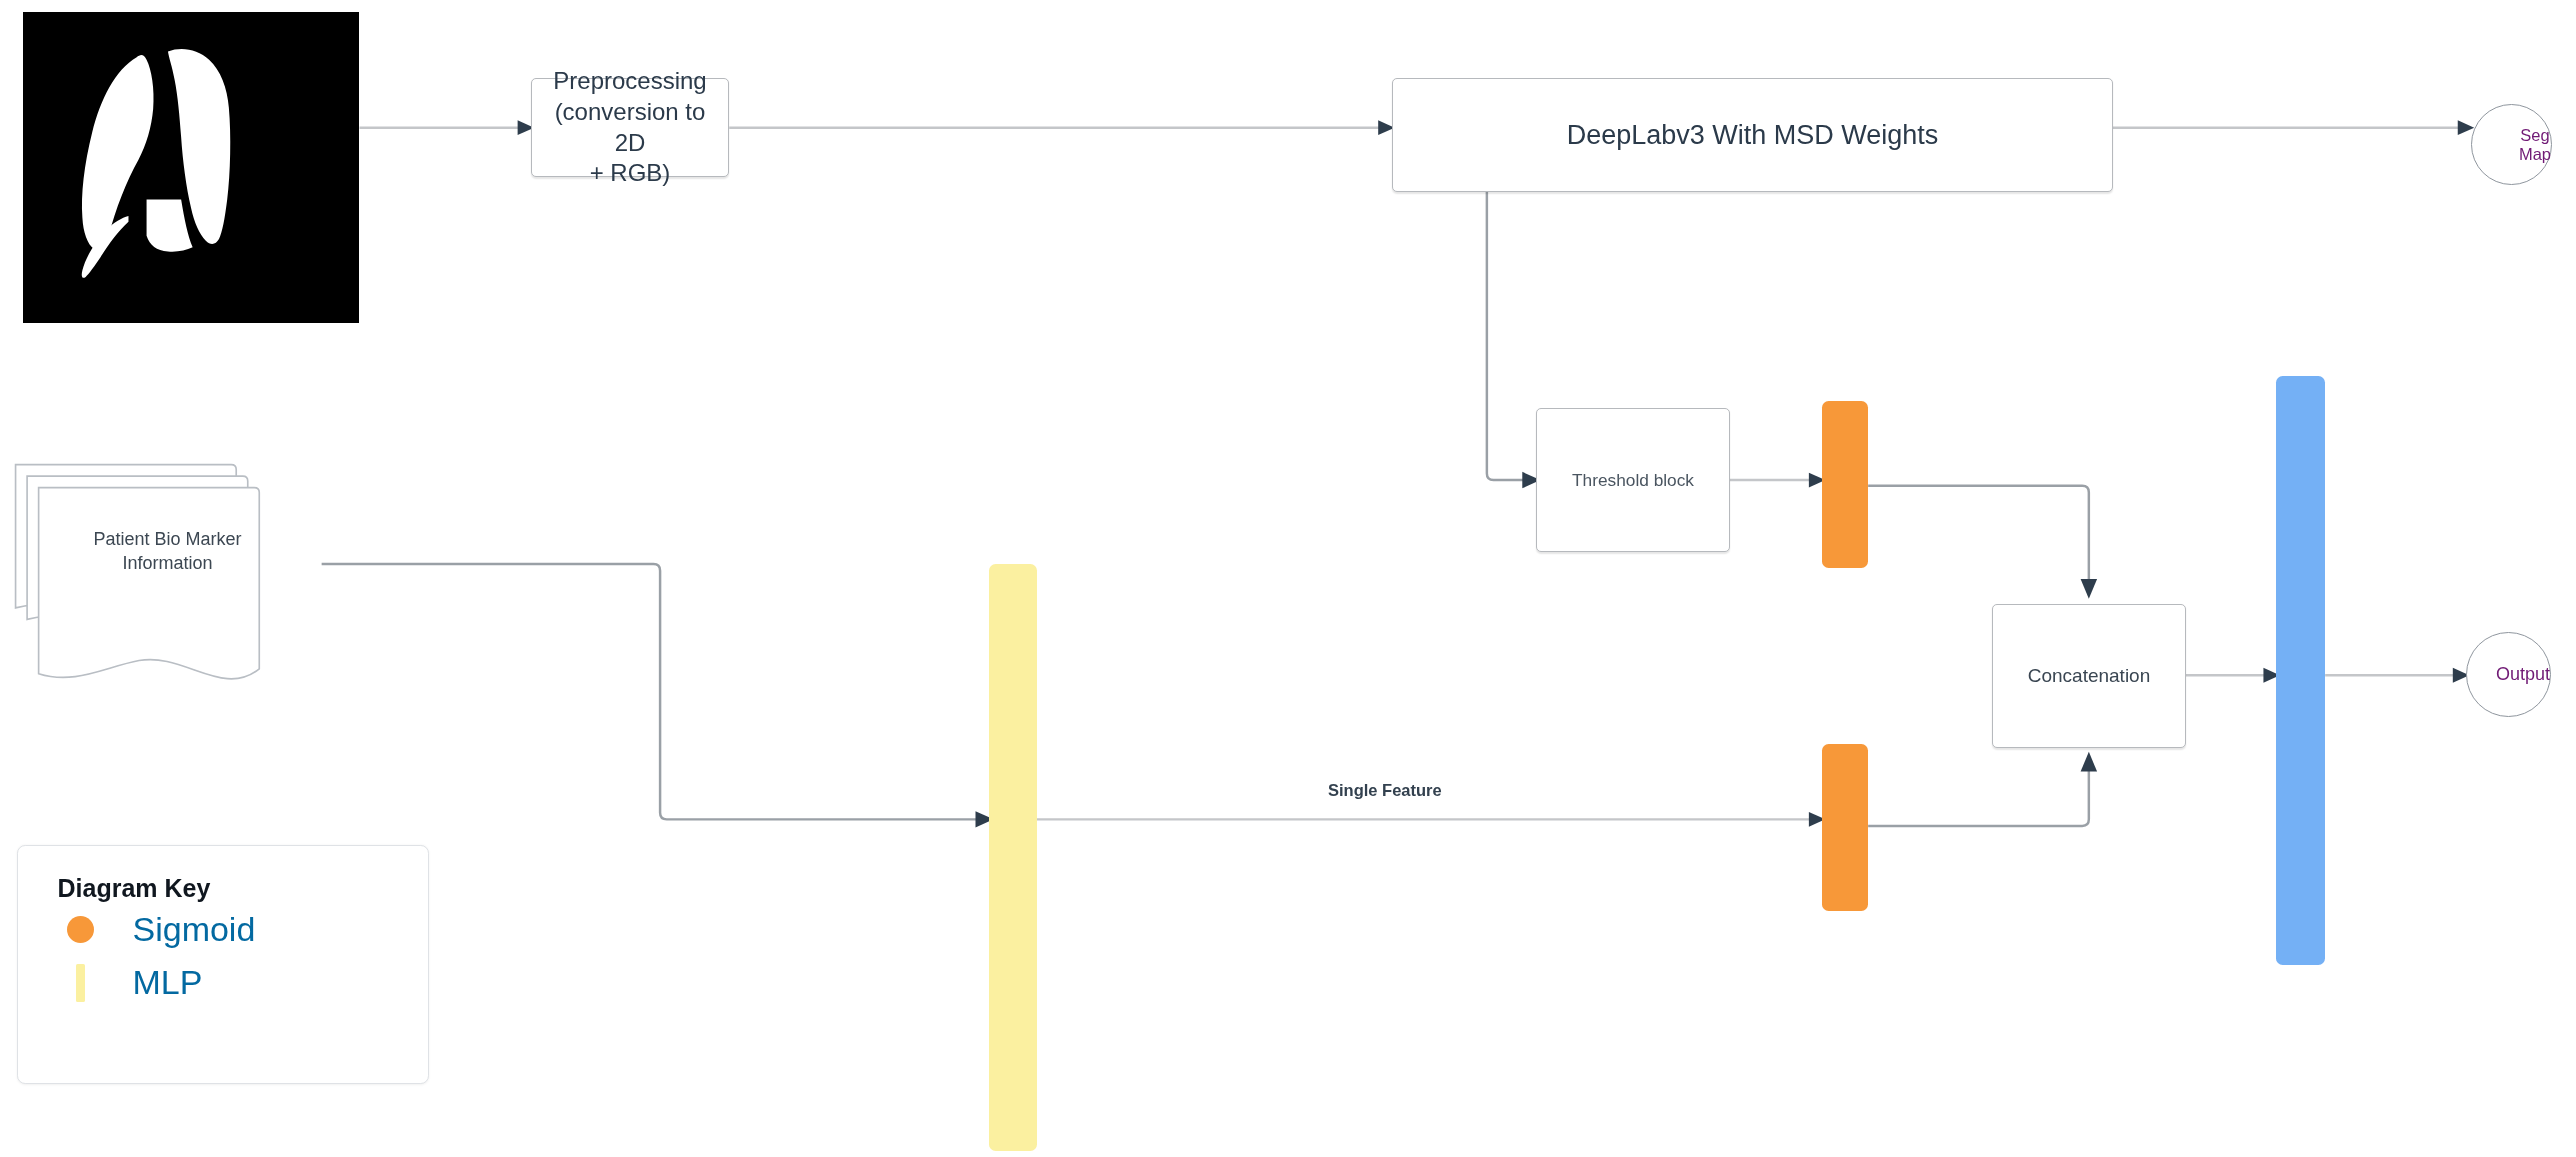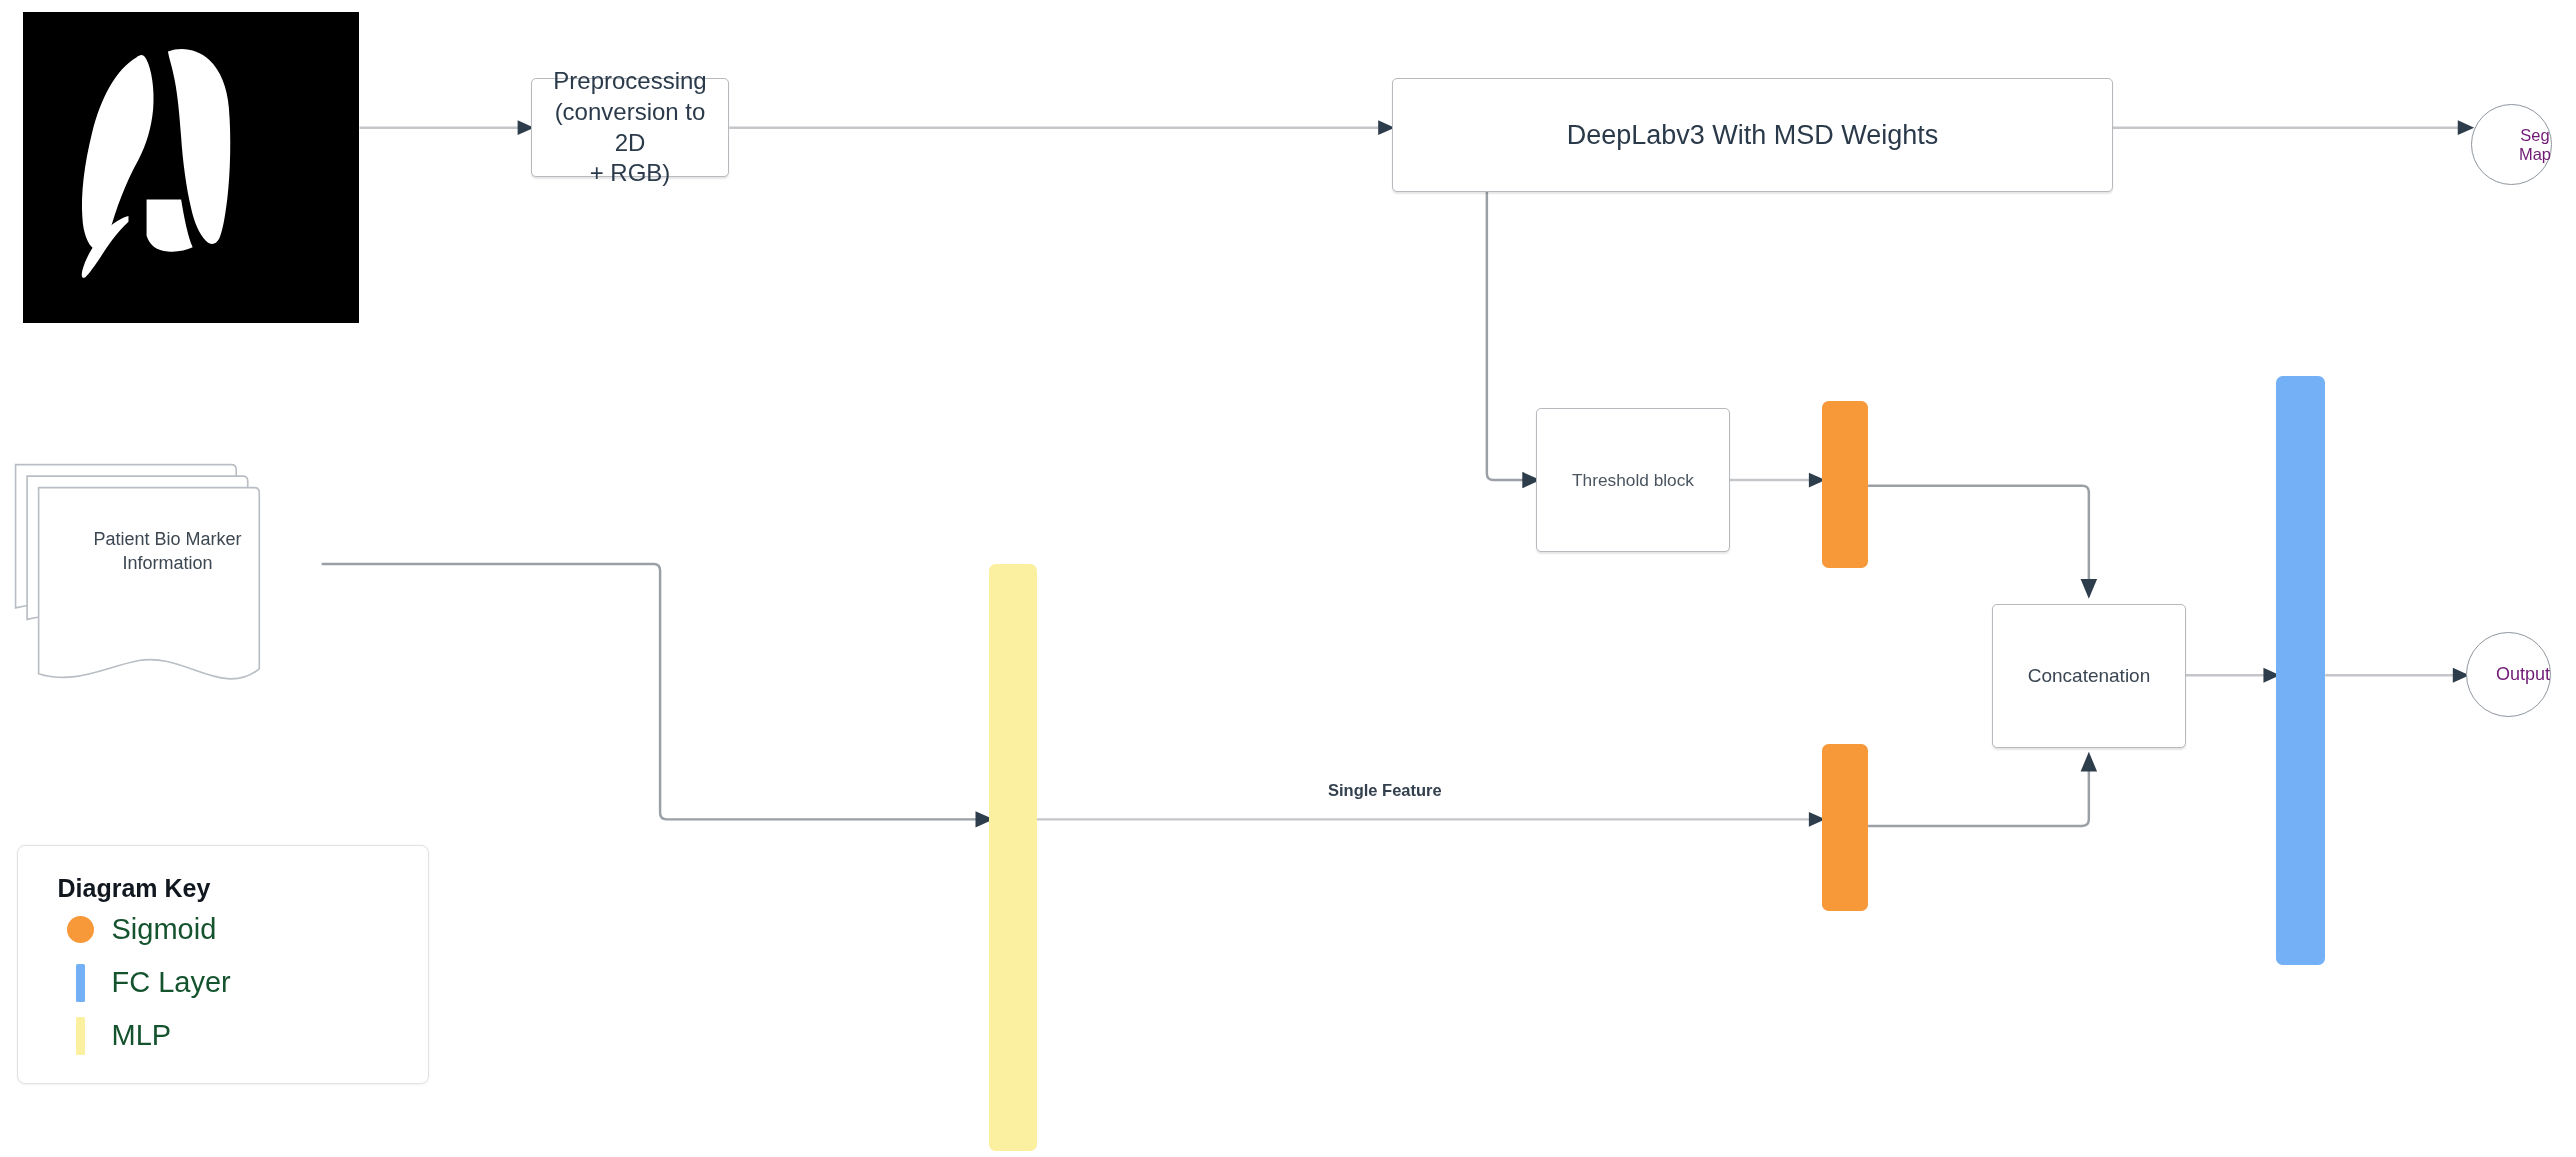--- a/index.html
+++ b/index.html
@@ -178,23 +178,23 @@
   }
   .sw-circle {
     width: 27px; height: 27px;
     border-radius: 50%;
   }
   .sw-bar {
     width: 9px; height: 38px;
     border-radius: 1.6px;
   }
   .legend-label {
-    font-size: 29px;
-    color: #14532d;
-    margin-left: 8px;
+    font-size: 34px;
+    color: #0369a1;
+    margin-left: 29px;
   }
 </style>
 </head>
 <body>
 
 <div id="canvas">
 
   <svg id="wires" viewBox="0 0 3127 1405" xmlns="http://www.w3.org/2000/svg">
 
     <path class="wire" d="M 436 155 L 630 155"></path>
@@ -305,26 +305,20 @@
   <div class="abs legend">
     <div class="legend-title">Diagram Key</div>
 
     <div class="legend-row">
       <span class="legend-swatch-wrap">
         <span class="sw-circle" style="background:#f79839"></span>
       </span>
       <span class="legend-label">Sigmoid</span>
     </div>
 
-    <div class="legend-row">
-      <span class="legend-swatch-wrap">
-        <span class="sw-bar" style="background:#74b0f5"></span>
-      </span>
-      <span class="legend-label">FC Layer</span>
-    </div>
 
     <div class="legend-row">
       <span class="legend-swatch-wrap">
         <span class="sw-bar" style="background:#fbf0a0"></span>
       </span>
       <span class="legend-label">MLP</span>
     </div>
   </div>
 
 </div>

